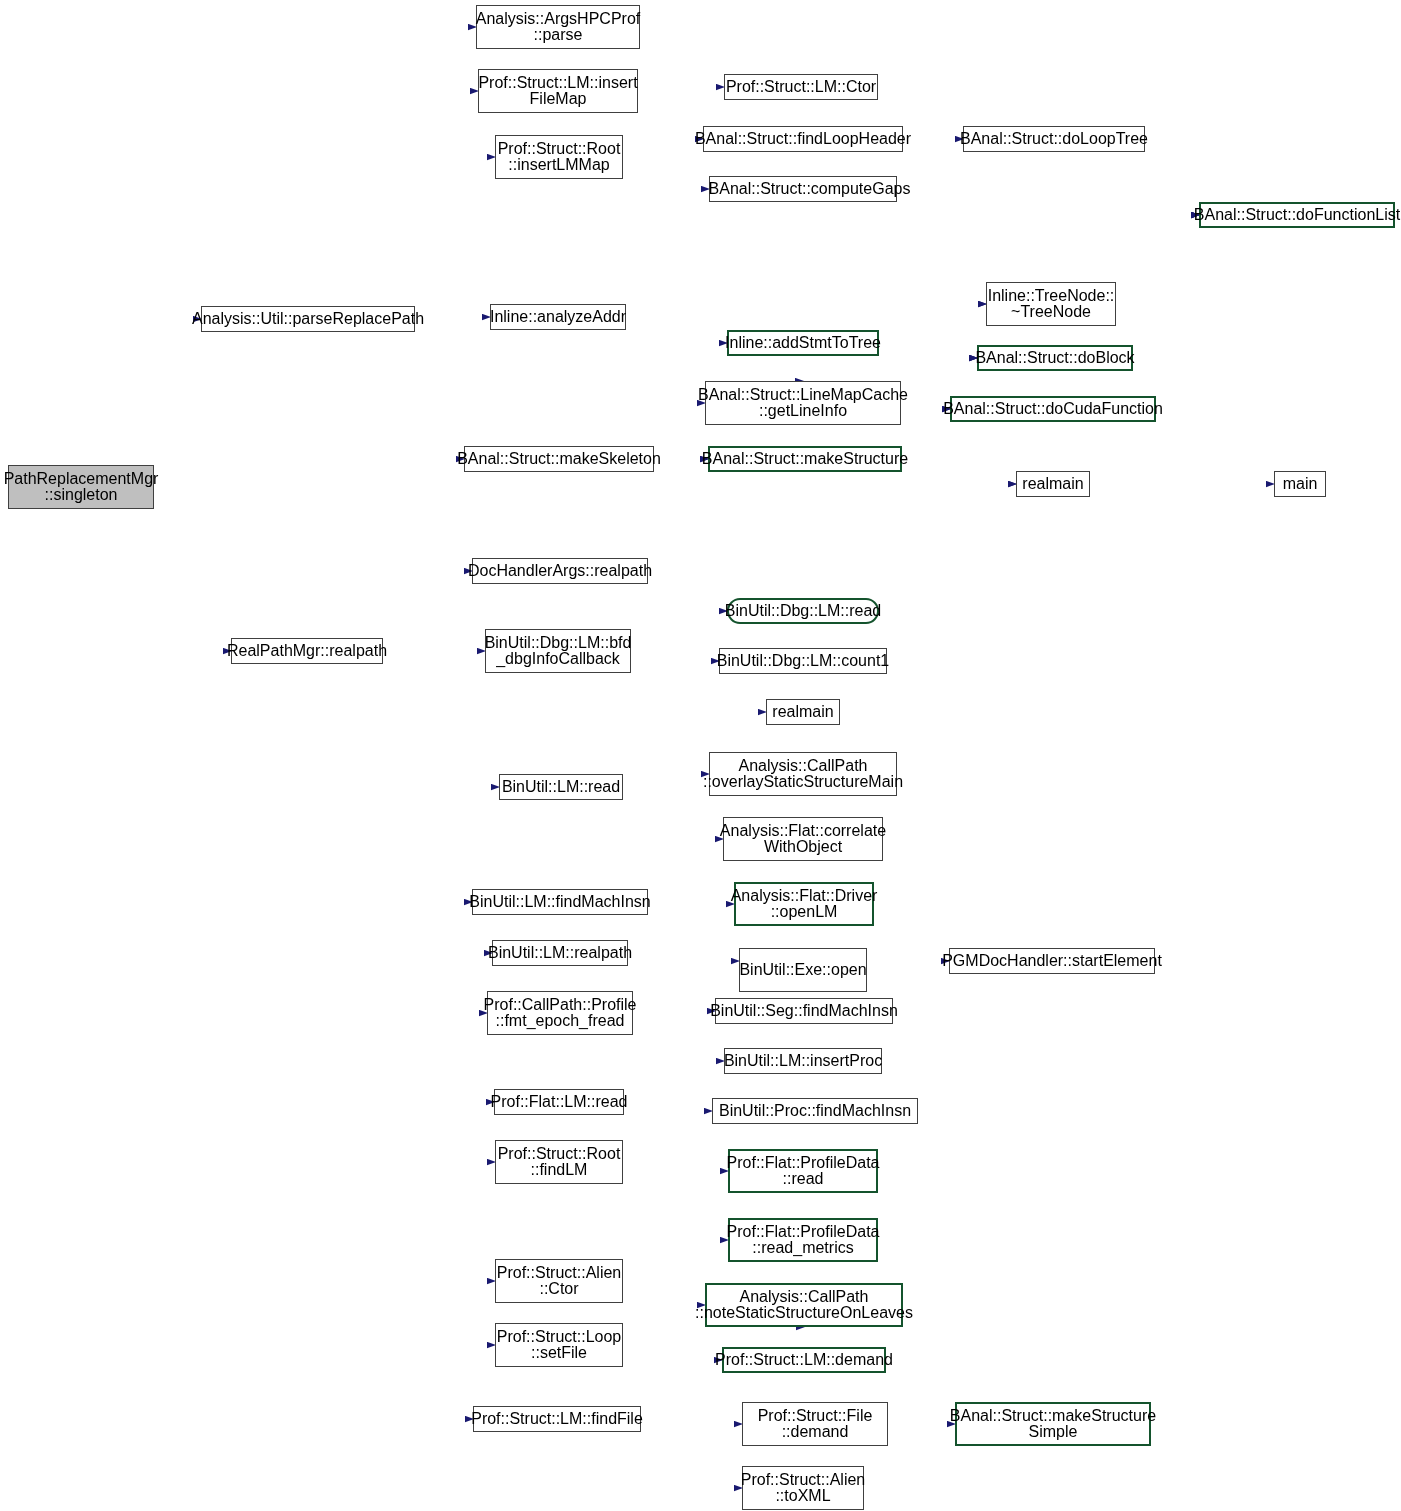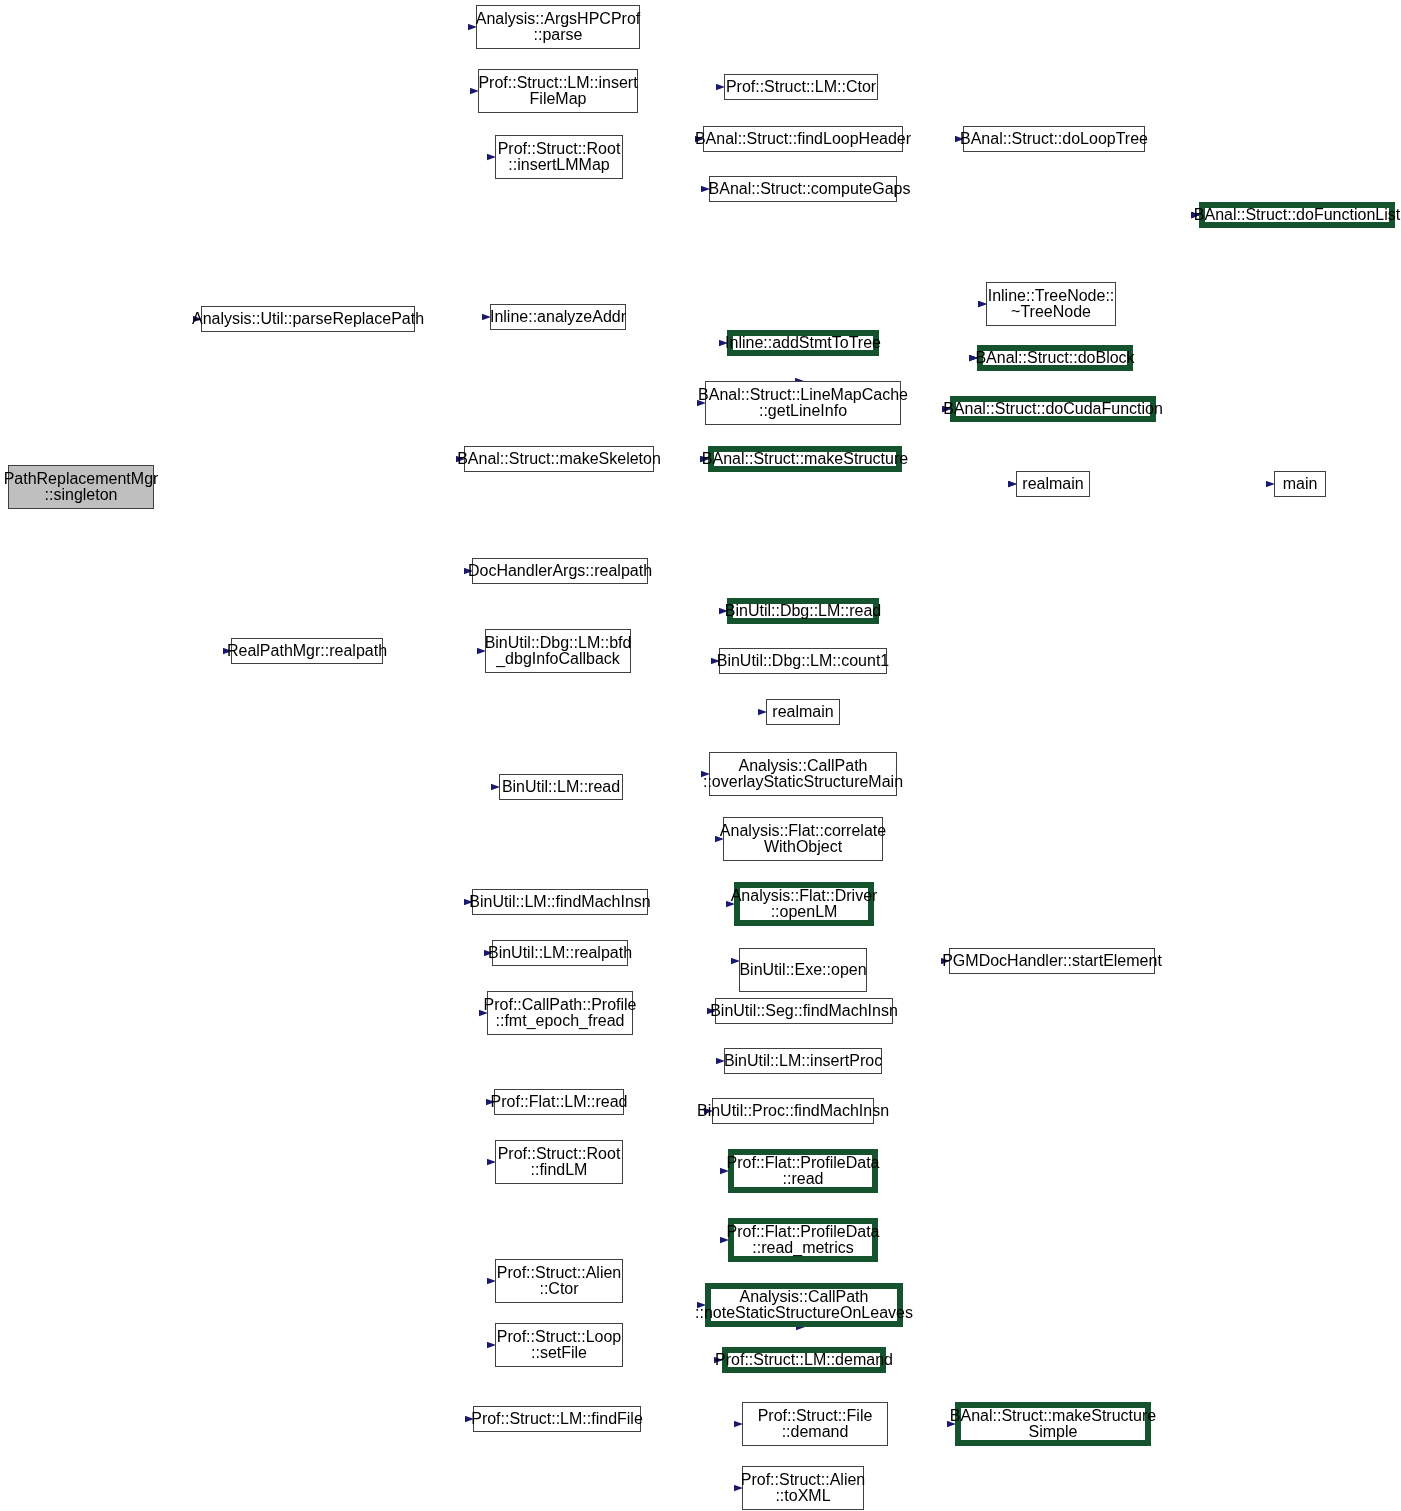--- a/index.html
+++ b/index.html
@@ -21,21 +21,21 @@
     line-height:16px;
     display:flex;
     align-items:center;
     justify-content:center;
     text-align:center;
     white-space:pre-line;
     letter-spacing:0px;
     z-index:5;
     padding:0 3px;
   }
-  .node.red{border:6px solid #14532d;}
+  .node.red{border:2px solid #14532d;}
   .node.root{background:#bfbfbf;border:1px solid #404040;}
 </style>
 </head>
 <body>
 
 <div id="canvas">
   <svg id="edges" xmlns="http://www.w3.org/2000/svg">
     <defs>
       <marker id="ah" markerWidth="9" markerHeight="9" refX="8" refY="3.2" orient="auto" markerUnits="userSpaceOnUse">
         <path d="M0,0 L9,3.2 L0,6.4 z" fill="#191970"></path>
@@ -141,33 +141,33 @@
       <div class="node red" style="left: 727px; top: 330px; width: 152px; height: 26px;">Inline::addStmtToTree</div>
       <div class="node red" style="left: 977px; top: 345px; width: 156px; height: 26px;">BAnal::Struct::doBlock</div>
       <div class="node" style="left: 705px; top: 381px; width: 196px; height: 44px;">BAnal::Struct::LineMapCache
 ::getLineInfo</div>
       <div class="node red" style="left: 950px; top: 396px; width: 206px; height: 26px;">BAnal::Struct::doCudaFunction</div>
       <div class="node" style="left: 963px; top: 126px; width: 182px; height: 26px;">BAnal::Struct::doLoopTree</div>
       <div class="node red" style="left: 1199px; top: 202px; width: 196px; height: 26px;">BAnal::Struct::doFunctionList</div>
       <div class="node red" style="left: 708px; top: 446px; width: 194px; height: 26px;">BAnal::Struct::makeStructure</div>
       <div class="node" style="left: 1016px; top: 471px; width: 74px; height: 26px;">realmain</div>
       <div class="node" style="left: 1274px; top: 471px; width: 52px; height: 26px; text-align: right;">main</div>
-      <div class="node red" style="left: 727px; top: 598px; width: 152px; height: 26px;">BinUtil::Dbg::LM::read</div>
+      <div class="node red" style="left: 727px; top: 598px; width: 152px; height: 26px; border-radius: 13px;">BinUtil::Dbg::LM::read</div>
       <div class="node" style="left: 719px; top: 648px; width: 168px; height: 26px;">BinUtil::Dbg::LM::count1</div>
       <div class="node" style="left: 766px; top: 699px; width: 74px; height: 26px;">realmain</div>
       <div class="node" style="left: 709px; top: 752px; width: 188px; height: 44px;">Analysis::CallPath
 ::overlayStaticStructureMain</div>
       <div class="node" style="left: 723px; top: 817px; width: 160px; height: 44px;">Analysis::Flat::correlate
 WithObject</div>
       <div class="node red" style="left: 734px; top: 882px; width: 140px; height: 44px;">Analysis::Flat::Driver
 ::openLM</div>
       <div class="node" style="left: 739px; top: 948px; width: 128px; height: 44px;">BinUtil::Exe::open</div>
       <div class="node" style="left: 715px; top: 998px; width: 178px; height: 26px;">BinUtil::Seg::findMachInsn</div>
       <div class="node" style="left: 724px; top: 1048px; width: 158px; height: 26px;">BinUtil::LM::insertProc</div>
-      <div class="node" style="left: 712px; top: 1098px; width: 162px; height: 26px;">BinUtil::Proc::findMachInsn</div>
+      <div class="node" style="left: 712px; top: 1098px; width: 206px; height: 26px;">BinUtil::Proc::findMachInsn</div>
       <div class="node red" style="left: 728px; top: 1149px; width: 150px; height: 44px;">Prof::Flat::ProfileData
 ::read</div>
       <div class="node red" style="left: 728px; top: 1218px; width: 150px; height: 44px;">Prof::Flat::ProfileData
 ::read_metrics</div>
       <div class="node red" style="left: 705px; top: 1283px; width: 198px; height: 44px;">Analysis::CallPath
 ::noteStaticStructureOnLeaves</div>
       <div class="node red" style="left: 722px; top: 1347px; width: 164px; height: 26px;">Prof::Struct::LM::demand</div>
       <div class="node" style="left: 742px; top: 1402px; width: 146px; height: 44px;">Prof::Struct::File
 ::demand</div>
       <div class="node red" style="left: 955px; top: 1402px; width: 196px; height: 44px;">BAnal::Struct::makeStructure

